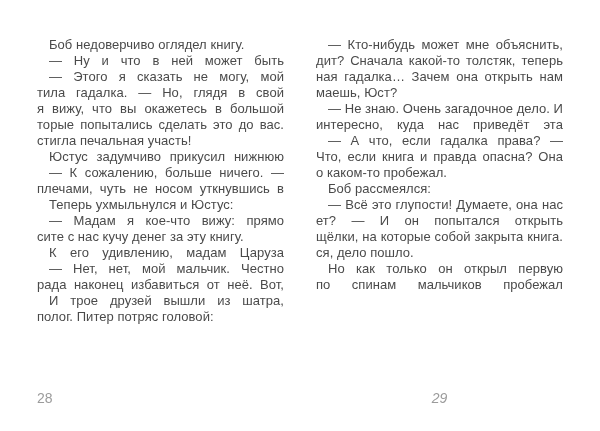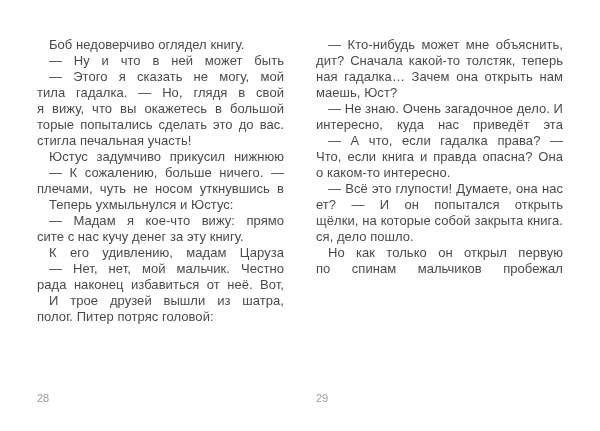--- a/index.html
+++ b/index.html
@@ -32,26 +32,26 @@
     text-align-last: justify;
     letter-spacing: 0.05px;
     white-space: nowrap;
   }
   .line { white-space: normal; }
   .line.start { text-indent: 12px; }
   .line.end   { text-align-last: left; }
   .page-number {
     position: absolute;
     top: 392px;
-    font-size: 11px;
+    font-size: 14px;
     line-height: 12px;
     color: #9b9b9b;
   }
   .page-number-left  { left: 37px; }
-  .page-number-right { left: 316px; width: 247px; text-align: left; }
+  .page-number-right { left: 316px; width: 247px; text-align: center; font-style: italic; }
 </style>
 </head>
 <body>
 
 <div class="spread" style="color: rgb(74, 74, 74);">
 
   <div class="page page-left">
       <div class="line start end">Боб недоверчиво оглядел книгу.</div>
       <div class="line start end">— Ну и что в ней может быть опасного?</div>
       <div class="line start">— Этого я сказать не могу, мой мальчик, — отве-</div>
@@ -74,21 +74,22 @@
 
   <div class="page page-right">
       <div class="line start">— Кто-нибудь может мне объяснить, что происхо-</div>
       <div class="line">дит? Сначала какой-то толстяк, теперь эта безум-</div>
       <div class="line">ная гадалка… Зачем она открыть нам книгу, как ду-</div>
       <div class="line end">маешь, Юст?</div>
       <div class="line start">— Не знаю. Очень загадочное дело. И мне ужасно</div>
       <div class="line end">интересно, куда нас приведёт эта история.</div>
       <div class="line start">— А что, если гадалка права? — задумался Питер. —</div>
       <div class="line">Что, если книга и правда опасна? Она говорила</div>
-      <div class="line end">о каком-то интересно.</div>
+      <div class="line end">о каком-то пробежал.</div>
+      <div class="line start end">Боб рассмеялся:</div>
       <div class="line start">— Всё это глупости! Думаете, она нас покуса-</div>
       <div class="line">ет? — И он попытался открыть металлические за-</div>
       <div class="line">щёлки, на которые собой закрыта книга. — Ух ты,</div>
       <div class="line end">ся, дело пошло.</div>
       <div class="line start">Но как только он открыл первую страницу,</div>
       <div class="line end">по спинам мальчиков пробежал холодок.</div>
     </div>
 
   <div class="page-number page-number-left" style="color: rgb(155, 155, 155);">28</div>
 

